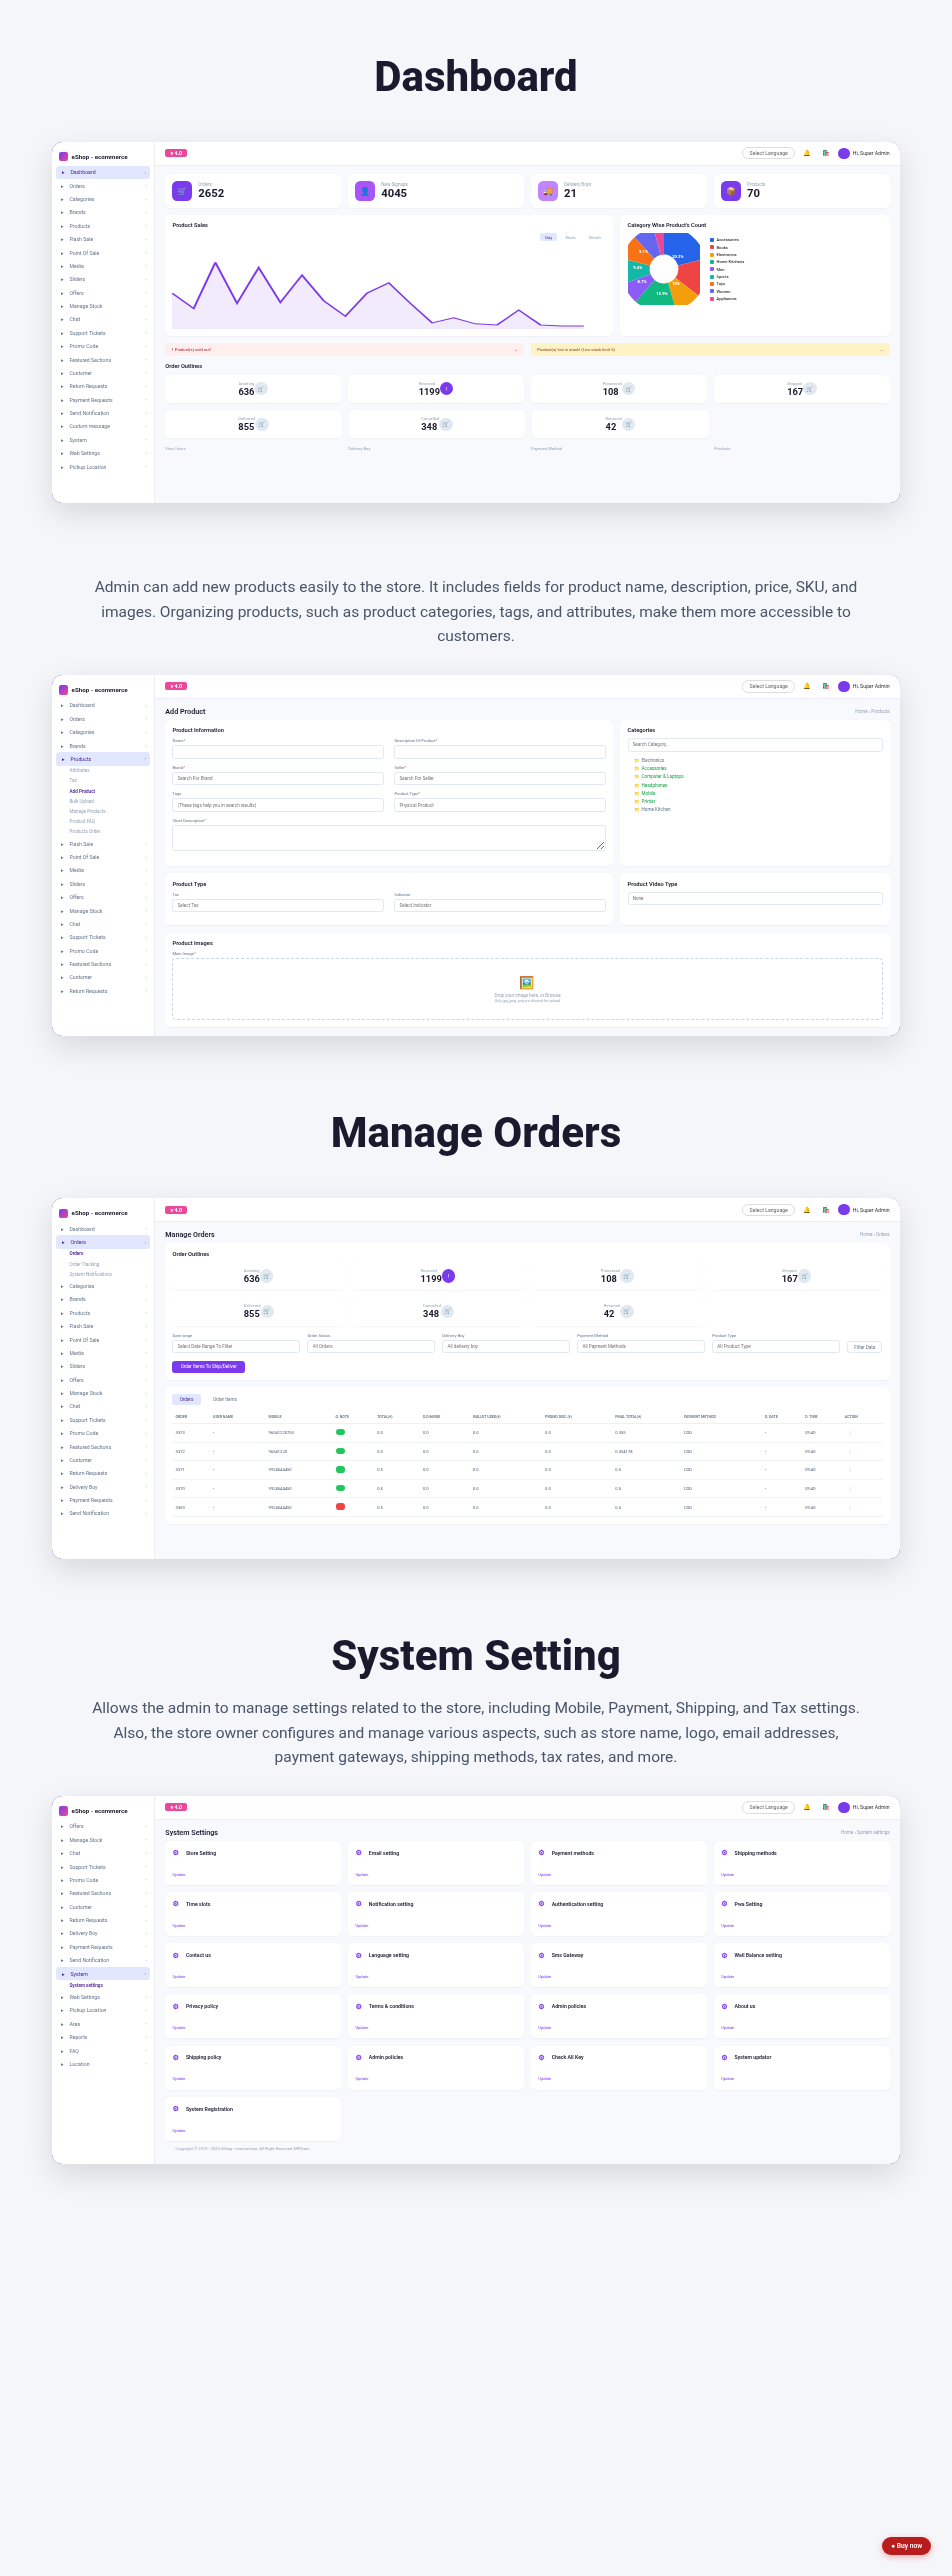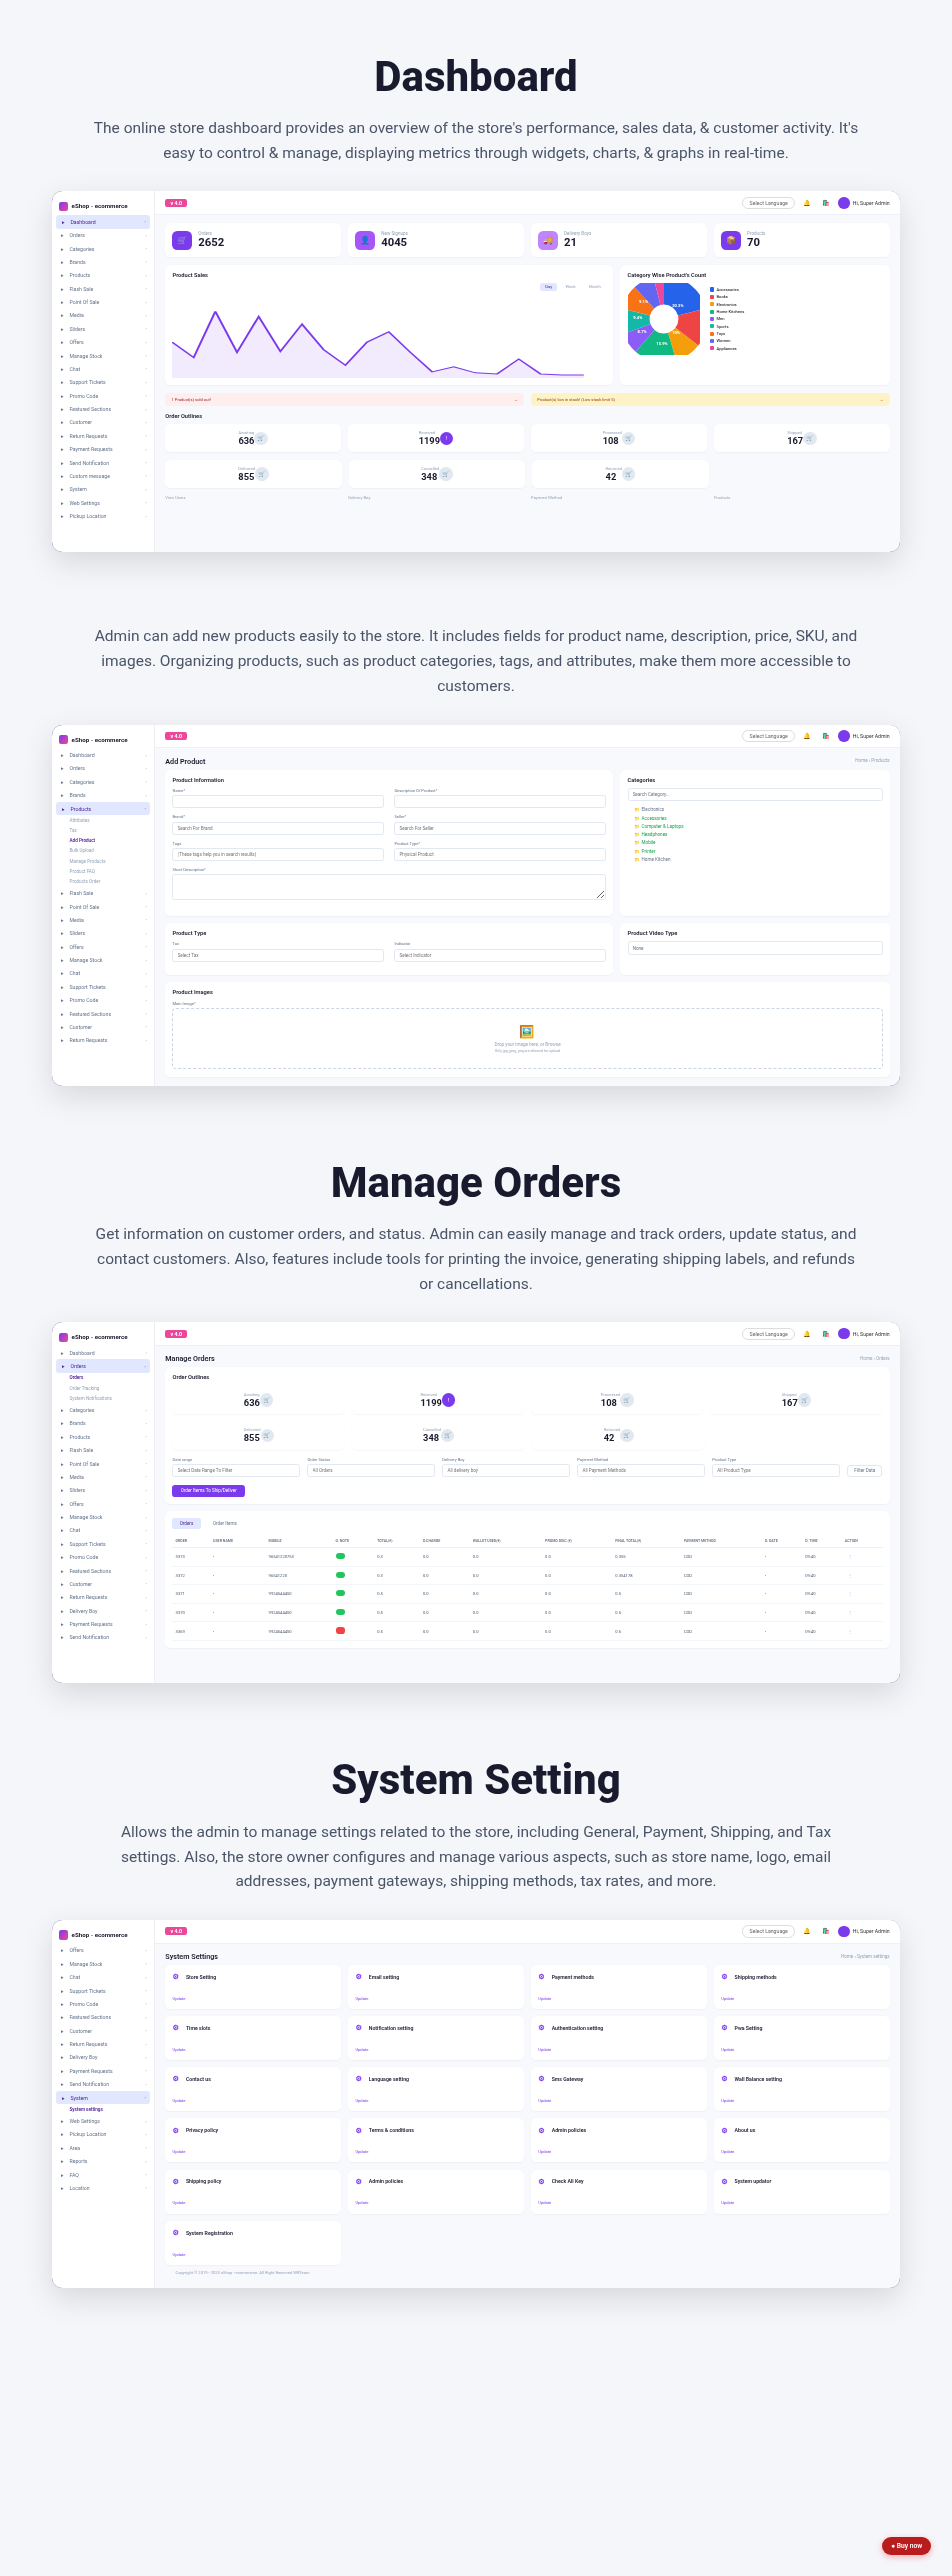--- a/index.html
+++ b/index.html
@@ -95,21 +95,20 @@
 .footer-txt{font-size:4.1px;color:#94a3b8;padding:5.2px 10.3px}
 .buy-btn{position:fixed;bottom:20.6px;right:20.6px;background:#b91c1c;color:#fff;padding:5.2px 9.3px;border-radius:10.3px;font-size:6.7px;font-weight:600;cursor:pointer;box-shadow:0 2.1px 6.2px rgba(239,68,68,.4)}
 </style>
 </head>
 <body>
 
 <div class="page">
 
 <div class="section">
   <h1>Dashboard</h1>
-  <p>The online store dashboard provides an overview of the store's performance, sales data, &amp; customer activity. It's easy to control &amp; manage, displaying metrics through widgets, charts, &amp; graphs in real-time.</p>
 </div>
 
 <div class="shot">
   <div class="sidebar">
     <div class="logo">
       <div class="logo-icon"></div>
       <span class="logo-text">eShop - ecommerce</span>
     </div>
     <div id="nav-dash">
           <div class="nav-item active">
@@ -625,21 +624,20 @@
           <div>Drop your image here, or Browse</div>
           <div style="font-size:3.6px;margin-top:1.5px">Only jpg, jpeg, png are allowed for upload</div>
         </div>
       </div>
     </div>
   </div>
 </div>
 
 <div class="section">
   <h1>Manage Orders</h1>
-  <p>Get information on customer orders, and status. Admin can easily manage and track orders, update status, and contact customers. Also, features include tools for printing the invoice, generating shipping labels, and refunds or cancellations.</p>
 </div>
 
 <div class="shot">
   <div class="sidebar">
     <div class="logo">
       <div class="logo-icon"></div>
       <span class="logo-text">eShop - ecommerce</span>
     </div>
     <div id="nav-orders">
           <div class="nav-item">
@@ -927,21 +925,21 @@
                 </tr>
               </tbody>
         </table>
       </div>
     </div>
   </div>
 </div>
 
 <div class="section">
   <h1>System Setting</h1>
-  <p>Allows the admin to manage settings related to the store, including General, Payment, Shipping, and Tax settings. Also, the store owner configures and manage various aspects, such as store name, logo, email addresses, payment gateways, shipping methods, tax rates, and more.</p>
+  <p>Allows the admin to manage settings related to the store, including Mobile, Payment, Shipping, and Tax settings. Also, the store owner configures and manage various aspects, such as store name, logo, email addresses, payment gateways, shipping methods, tax rates, and more.</p>
 </div>
 
 <div class="shot">
   <div class="sidebar">
     <div class="logo">
       <div class="logo-icon"></div>
       <span class="logo-text">eShop - ecommerce</span>
     </div>
     <div id="nav-settings">
           <div class="nav-item">

